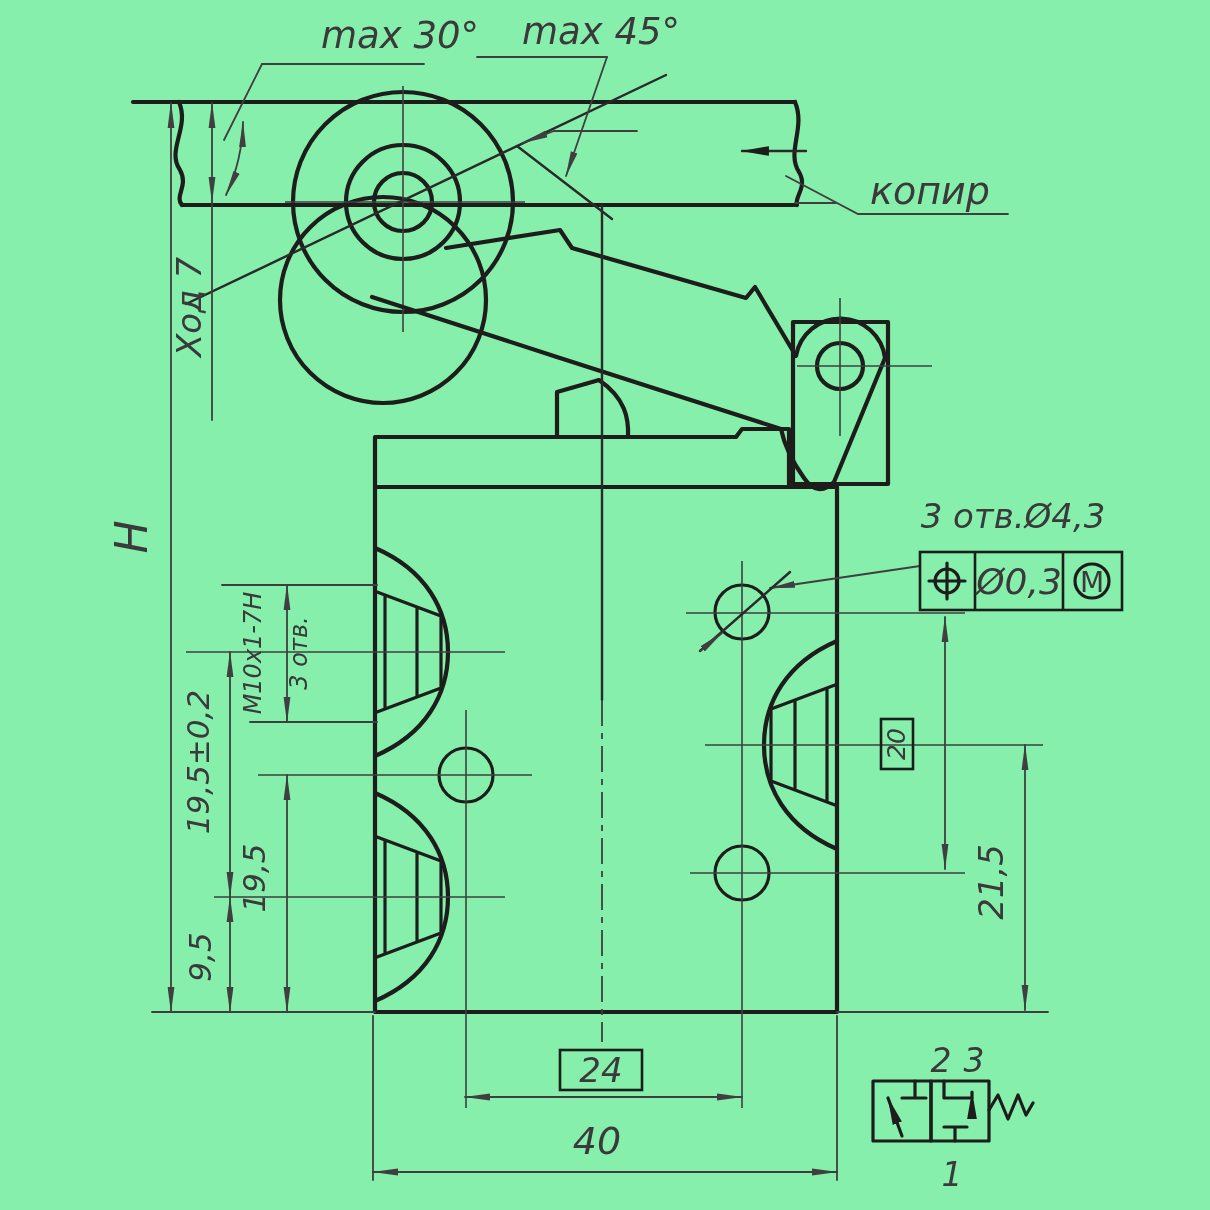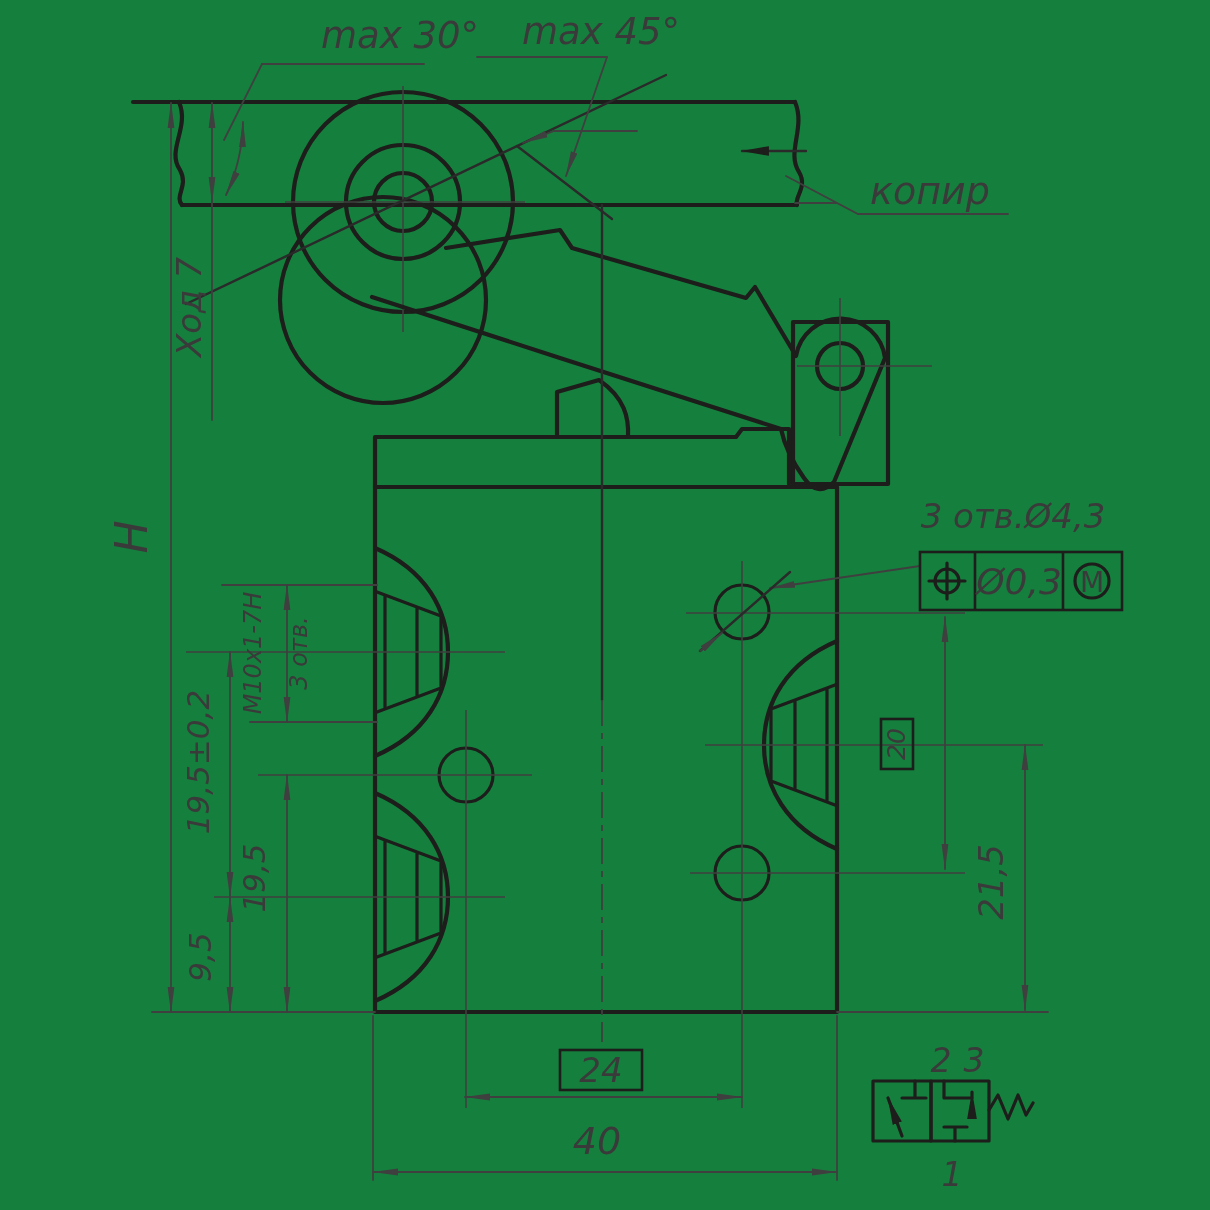--- a/index.html
+++ b/index.html
@@ -1,16 +1,16 @@
 <!DOCTYPE html>
 <html><head>
 <meta charset="utf-8">
 <style>
   html,body{margin:0;padding:0;background:#ffffff;}
-  .stage{position:relative;width:1210px;height:1210px;background:#15803d;overflow:hidden;
+  .stage{position:relative;width:1210px;height:1210px;background:#86efac;overflow:hidden;
          font-family:"DejaVu Sans",sans-serif;}
   svg{position:absolute;left:0;top:0;}
   
   .t{stroke:#1d1d1b;stroke-width:4.2;fill:none;stroke-linejoin:round;stroke-linecap:round;}
   .t2{stroke:#1d1d1b;stroke-width:3.2;fill:none;stroke-linejoin:round;stroke-linecap:round;}
   
   .m{stroke:#2a2a2a;stroke-width:2.4;fill:none;stroke-linecap:round;}
   
   .d{stroke:#3f3f3f;stroke-width:1.8;fill:none;stroke-linecap:round;}
   .cl{stroke:#3f3f3f;stroke-width:1.6;fill:none;}

